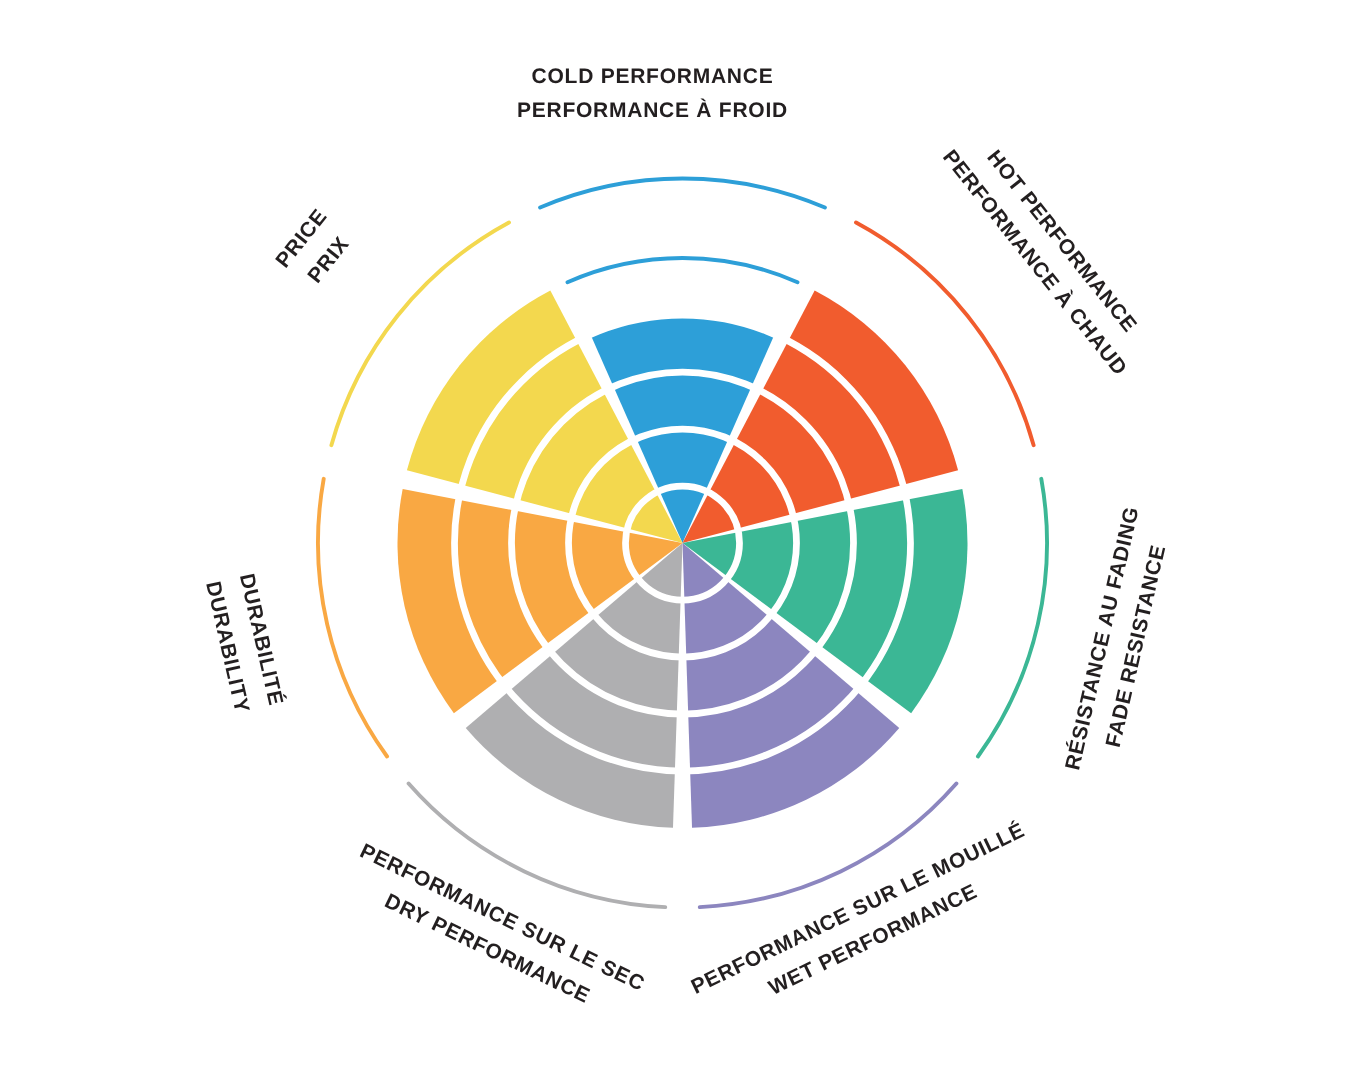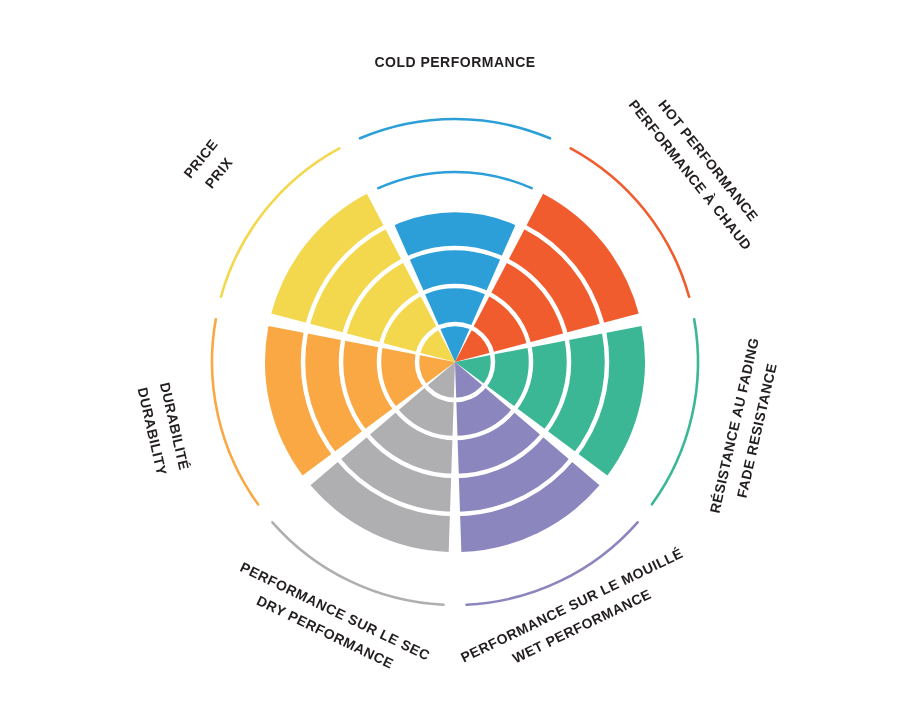--- a/index.html
+++ b/index.html
@@ -57,22 +57,23 @@
       <path d="M 378.33 188.16 A 190 190 0 0 1 531.67 188.16" fill="none" stroke="#2D9FD8" stroke-width="2.6" stroke-linecap="round"></path>
       <path d="M 360.05 138.32 A 243 243 0 0 1 549.95 138.32" fill="none" stroke="#2D9FD8" stroke-width="2.6" stroke-linecap="round"></path>
       <path d="M 570.68 148.30 A 243 243 0 0 1 689.08 296.77" fill="none" stroke="#F15C2E" stroke-width="2.6" stroke-linecap="round"></path>
       <path d="M 694.20 319.21 A 243 243 0 0 1 651.95 504.34" fill="none" stroke="#3BB795" stroke-width="2.6" stroke-linecap="round"></path>
       <path d="M 637.60 522.33 A 243 243 0 0 1 466.51 604.73" fill="none" stroke="#8C86BF" stroke-width="2.6" stroke-linecap="round"></path>
       <path d="M 443.49 604.73 A 243 243 0 0 1 272.40 522.33" fill="none" stroke="#AFAFB1" stroke-width="2.6" stroke-linecap="round"></path>
       <path d="M 258.05 504.34 A 243 243 0 0 1 215.80 319.21" fill="none" stroke="#F9A843" stroke-width="2.6" stroke-linecap="round"></path>
       <path d="M 220.92 296.77 A 243 243 0 0 1 339.32 148.30" fill="none" stroke="#F3D84E" stroke-width="2.6" stroke-linecap="round"></path>
     </svg>
   <div id="labels">
-      <div class="sector-label" style="left: 455px; top: 62px; transform: translate(-50%, -50%) rotate(0deg);">
+      <div class="sector-label" style="left: 435px; top: 62px; transform: translate(-50%, -50%) rotate(0deg);">
         <div class="label-line">COLD PERFORMANCE</div>
+        <div class="label-line">PERFORMANCE À FROID</div>
       </div>
       <div class="sector-label" style="left: 698.9px; top: 167.5px; transform: translate(-50%, -50%) rotate(51.43deg);">
         <div class="label-line">HOT PERFORMANCE</div>
         <div class="label-line">PERFORMANCE À CHAUD</div>
       </div>
       <div class="sector-label" style="left: 745.5px; top: 428.3px; transform: translate(-50%, -50%) rotate(-77.14deg);">
         <div class="label-line">RÉSISTANCE AU FADING</div>
         <div class="label-line">FADE RESISTANCE</div>
       </div>
       <div class="sector-label" style="left: 577.4px; top: 616.1px; transform: translate(-50%, -50%) rotate(-25.71deg);">

